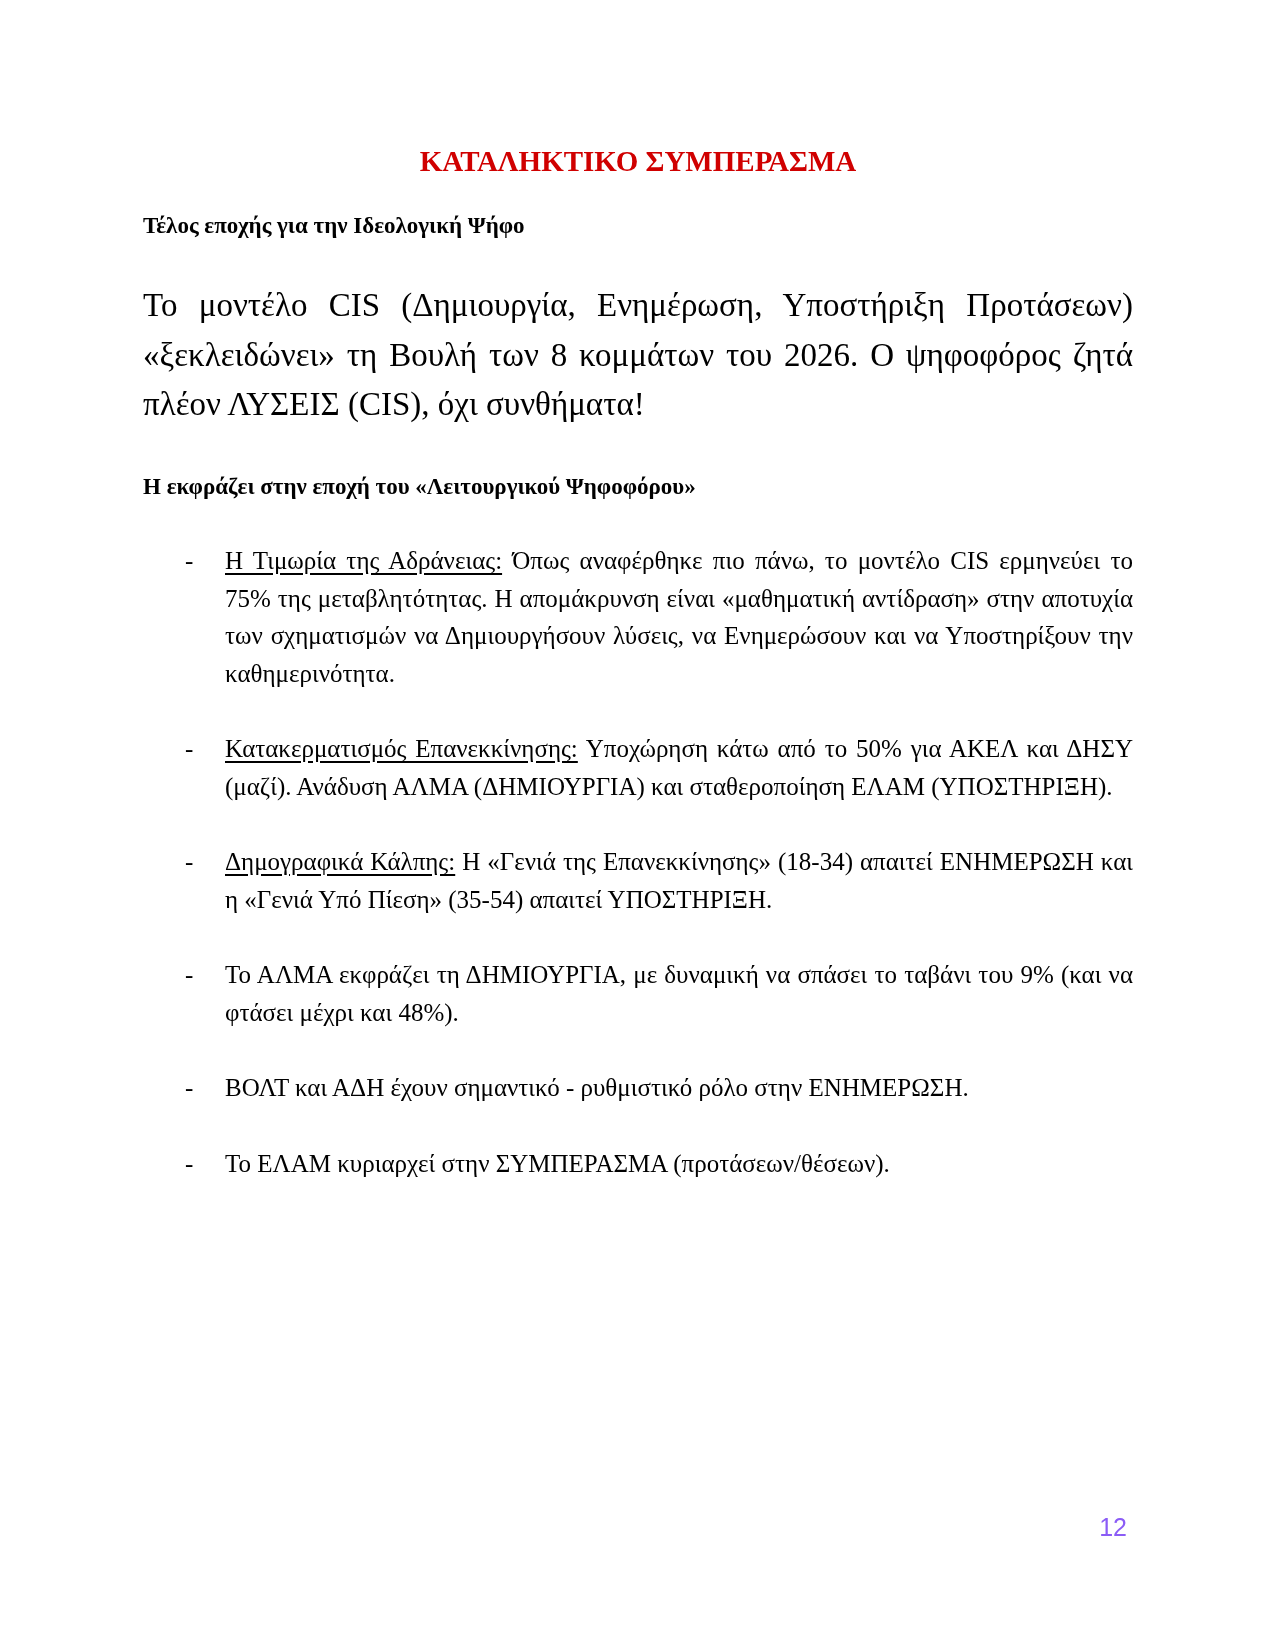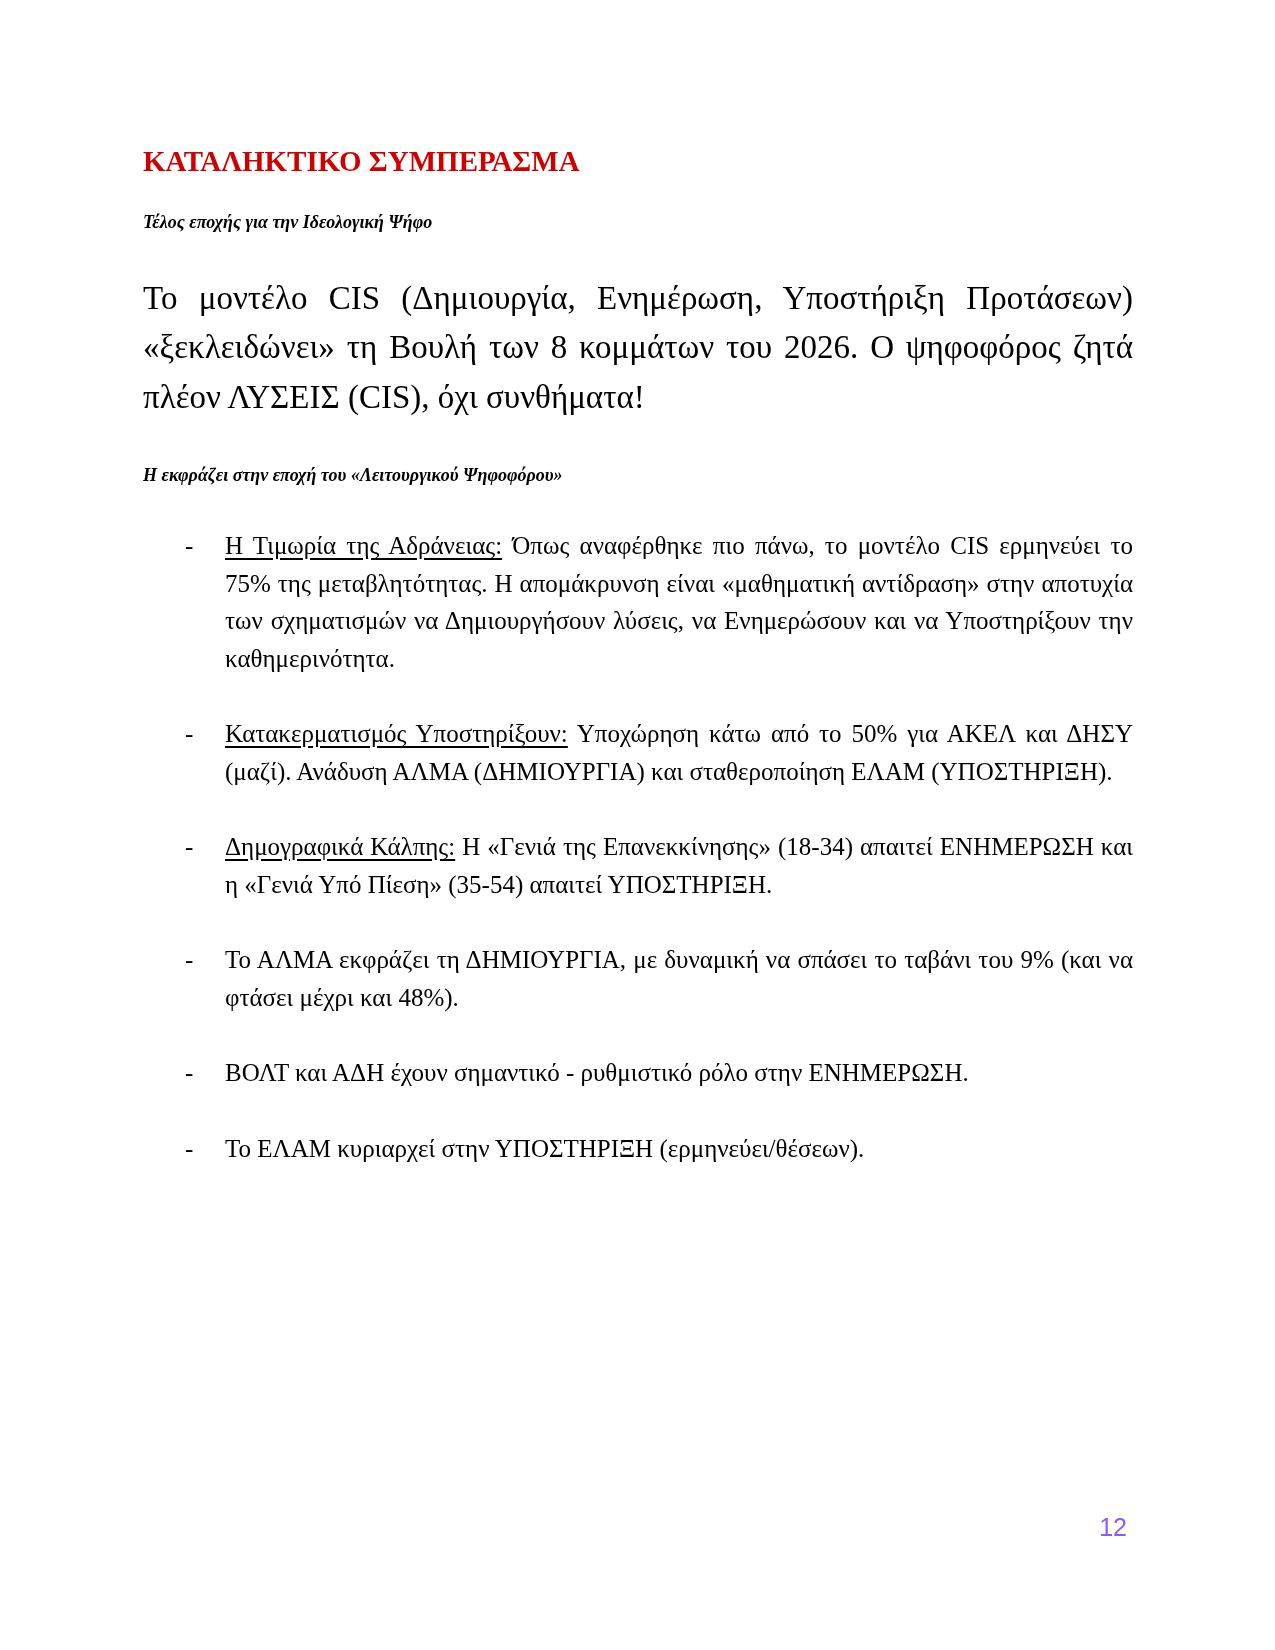--- a/index.html
+++ b/index.html
@@ -17,29 +17,29 @@
   .content {
     position: absolute;
     left: 143px;
     top: 140px;
     width: 990px;
   }
   .doc-title {
     font-size: 29px;
     font-weight: bold;
     color: #d00000;
+    text-align: center;
     line-height: 1.5;
     margin: 0 0 25px 0;
   }
   .heading {
-    font-size: 18px;
+    font-size: 23px;
     font-weight: bold;
     line-height: 1.5;
     margin: 16px 0 38px 0;
-    font-style: italic;
   }
   .paragraph {
     font-size: 33px;
     line-height: 1.5;
     text-align: justify;
     text-align-last: left;
     margin: 0 0 40px 0;
   }
   .bullet {
     position: relative;
@@ -87,40 +87,40 @@
 
     <div class="heading">Η εκφράζει στην εποχή του «Λειτουργικού Ψηφοφόρου»</div>
 
     <div class="bullet">
       <span class="marker">-</span>
       <div class="btext"><span class="lead">Η Τιμωρία της Αδράνειας:</span> <span>Όπως αναφέρθηκε πιο πάνω, το μοντέλο CIS ερμηνεύει το 75% της μεταβλητότητας. Η απομάκρυνση είναι «μαθηματική αντίδραση» στην αποτυχία των σχηματισμών να Δημιουργήσουν λύσεις, να Ενημερώσουν και να Υποστηρίξουν την καθημερινότητα.</span></div>
     </div>
 
     <div class="bullet">
       <span class="marker">-</span>
-      <div class="btext"><span class="lead">Κατακερματισμός Υποστηρίξουν:</span> <span>Υποχώρηση κάτω από το 50% για ΑΚΕΛ και ΔΗΣΥ (μαζί). Ανάδυση ΑΛΜΑ (ΔΗΜΙΟΥΡΓΙΑ) και σταθεροποίηση ΕΛΑΜ (ΥΠΟΣΤΗΡΙΞΗ).</span></div>
+      <div class="btext"><span class="lead">Κατακερματισμός Επανεκκίνησης:</span> <span>Υποχώρηση κάτω από το 50% για ΑΚΕΛ και ΔΗΣΥ (μαζί). Ανάδυση ΑΛΜΑ (ΔΗΜΙΟΥΡΓΙΑ) και σταθεροποίηση ΕΛΑΜ (ΥΠΟΣΤΗΡΙΞΗ).</span></div>
     </div>
 
     <div class="bullet">
       <span class="marker">-</span>
       <div class="btext"><span class="lead">Δημογραφικά Κάλπης:</span> <span>Η «Γενιά της Επανεκκίνησης» (18-34) απαιτεί ΕΝΗΜΕΡΩΣΗ και η «Γενιά Υπό Πίεση» (35-54) απαιτεί ΥΠΟΣΤΗΡΙΞΗ.</span></div>
     </div>
 
 
     <div class="bullet">
       <span class="marker">-</span>
       <div class="btext">Το ΑΛΜΑ εκφράζει τη ΔΗΜΙΟΥΡΓΙΑ, με δυναμική να σπάσει το ταβάνι του 9% (και να φτάσει μέχρι και 48%).</div>
     </div>
 
     <div class="bullet">
       <span class="marker">-</span>
       <div class="btext">ΒΟΛΤ και ΑΔΗ έχουν σημαντικό - ρυθμιστικό ρόλο στην ΕΝΗΜΕΡΩΣΗ.</div>
     </div>
 
     <div class="bullet">
       <span class="marker">-</span>
-      <div class="btext">Το ΕΛΑΜ κυριαρχεί στην ΥΠΟΣΤΗΡΙΞΗ (ερμηνεύει/θέσεων).</div>
+      <div class="btext">Το ΕΛΑΜ κυριαρχεί στην ΣΥΜΠΕΡΑΣΜΑ (προτάσεων/θέσεων).</div>
     </div>
 
   </div>
 
   <div class="page-number">12</div>
 </div>
 
 </body></html>

